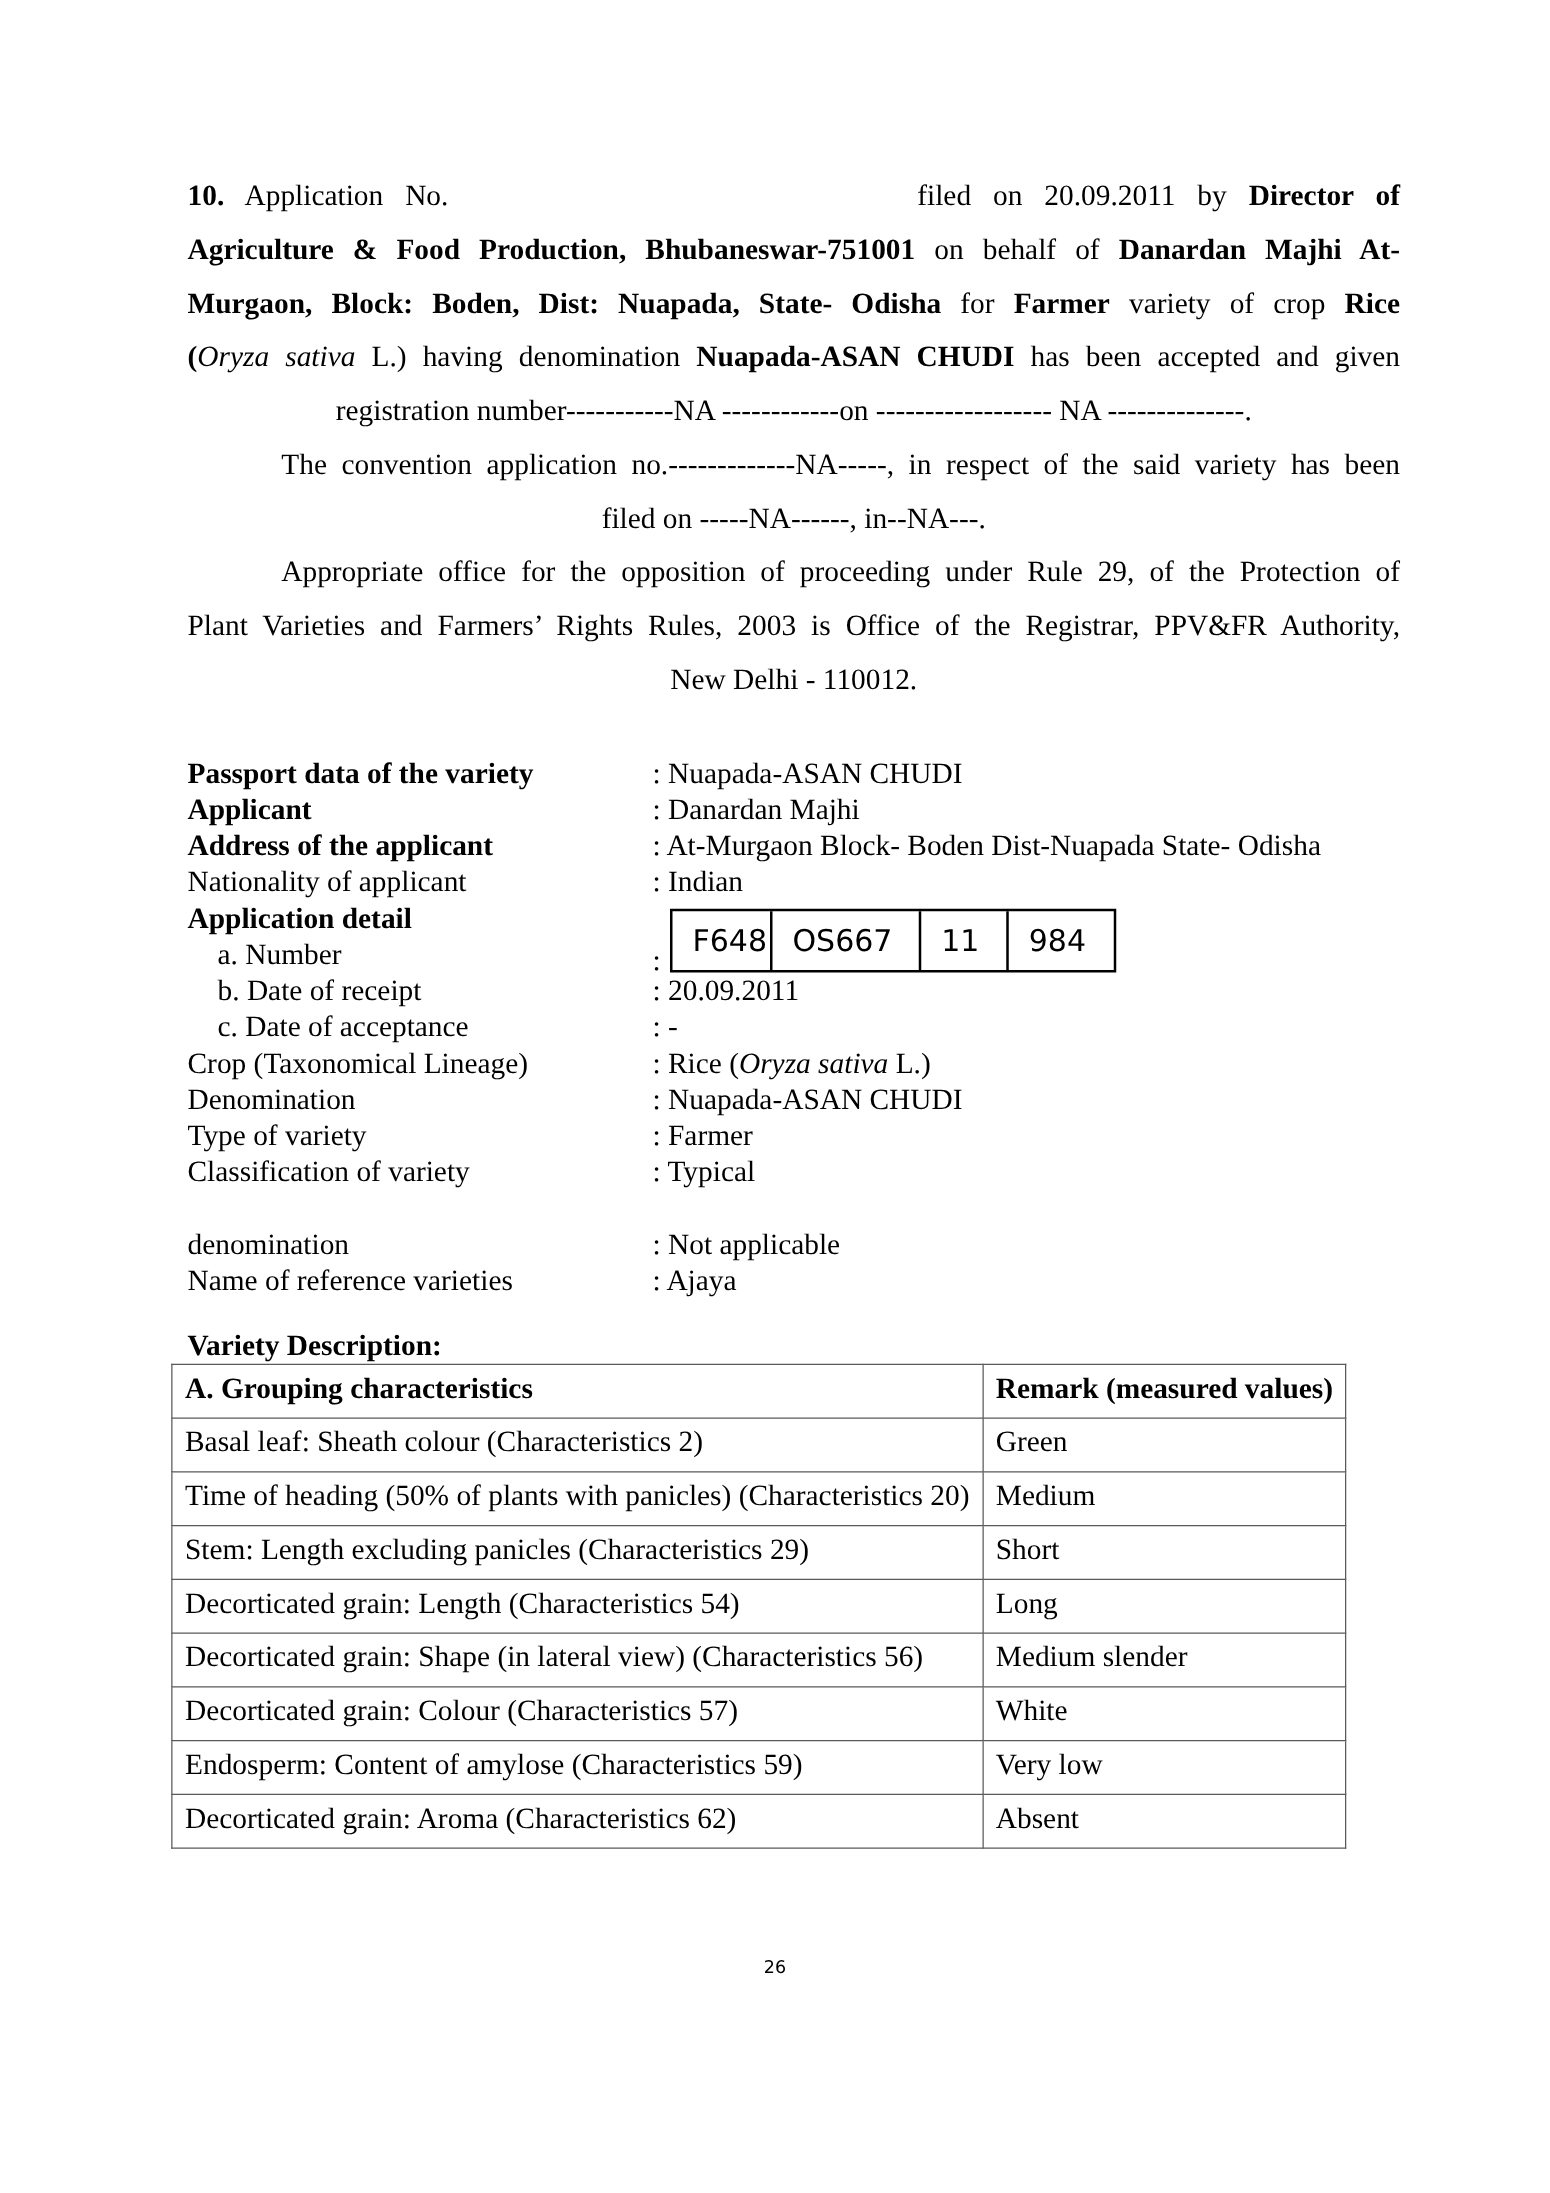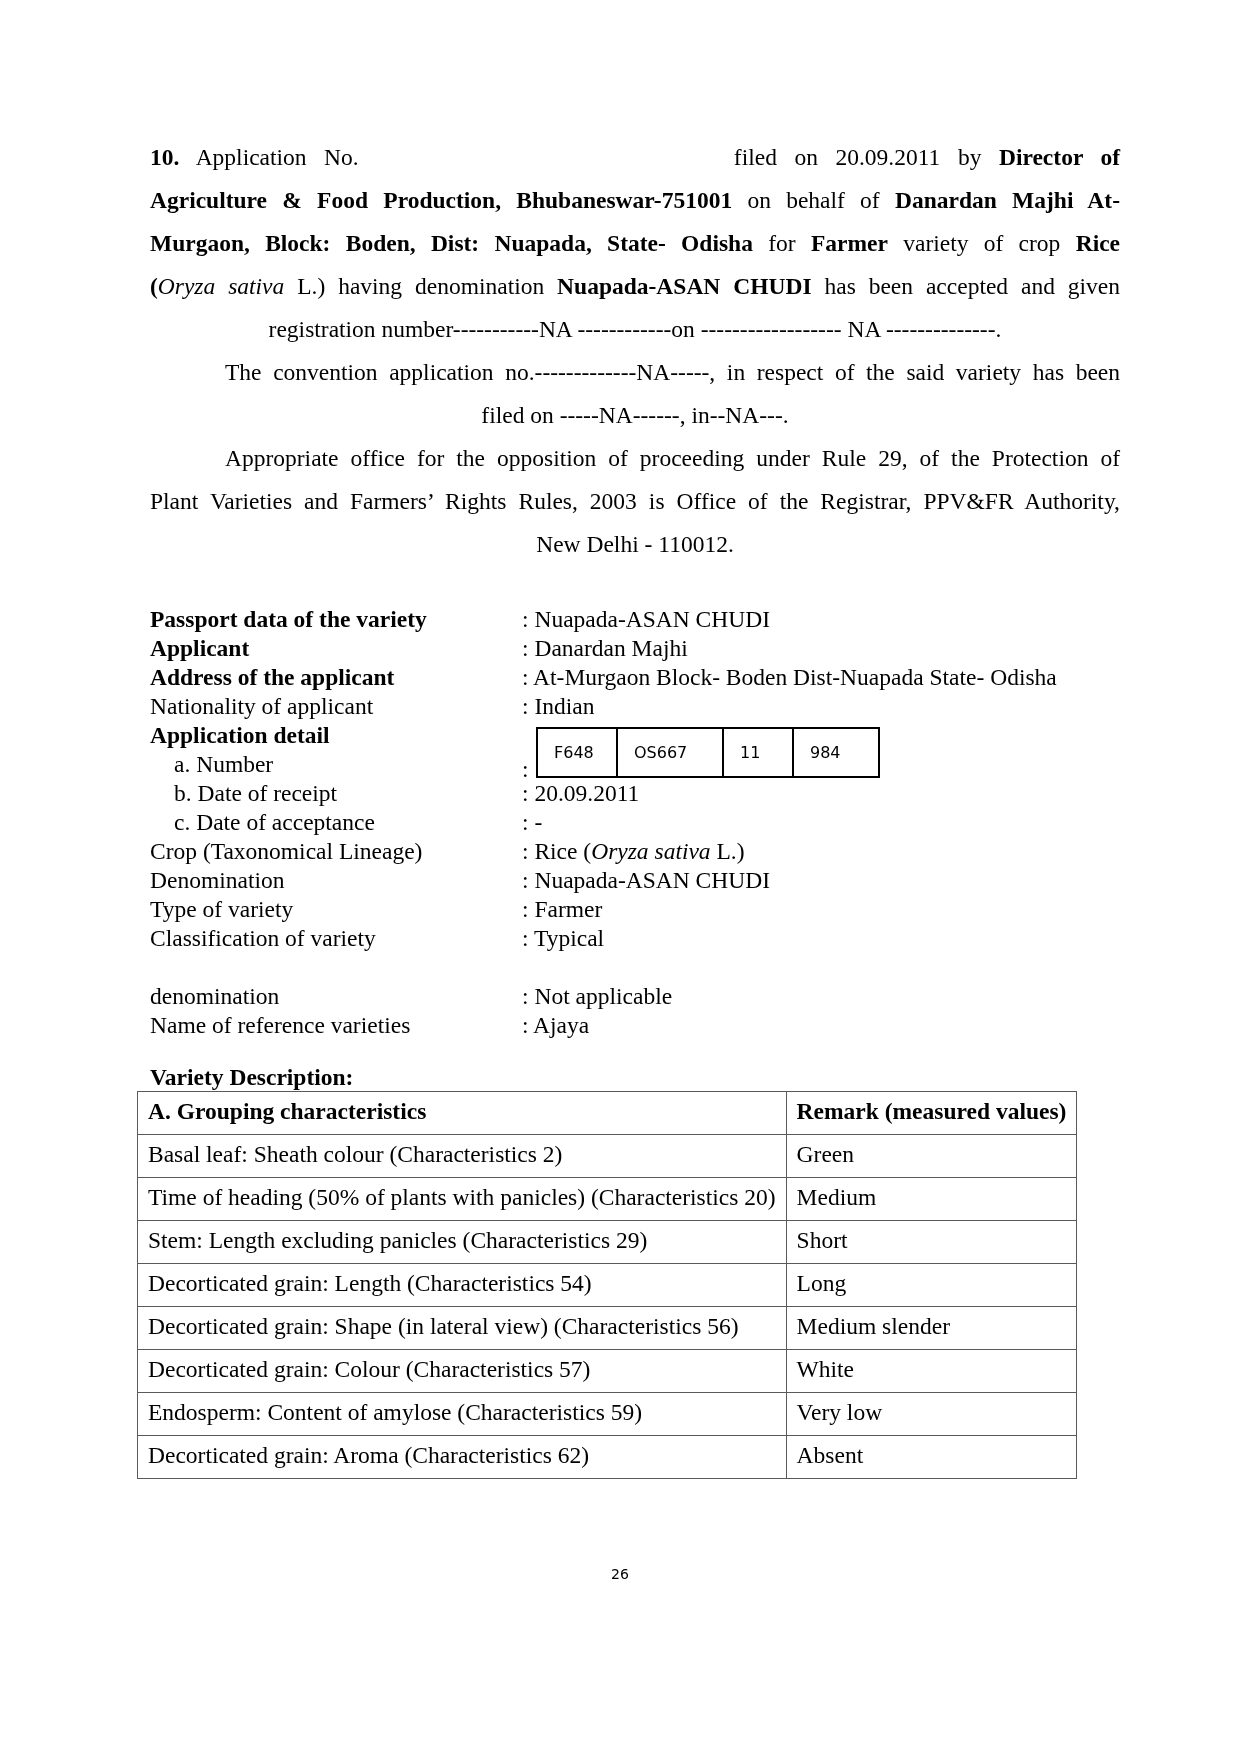--- a/index.html
+++ b/index.html
@@ -8,25 +8,25 @@
     .line { position: absolute; left: 150px; width: 970px; white-space: nowrap; text-align: center; }
     .line.just { text-align: justify; text-align-last: justify; }
     .indent { padding-left: 75px; box-sizing: border-box; }
 
     .kv { position: absolute; left: 150px; width: 1000px; height: 29px; line-height: 29px; white-space: nowrap; }
     .kv .k { position: absolute; left: 0; }
     .kv .k.sub { left: 24px; }
     .kv .k.bold { font-weight: bold; }
     .kv .v { position: absolute; left: 372px; }
 
-    .appnum { position: absolute; left: 536px; top: 727px; display: flex; border: 2px solid #000; height: 47px; font-family: "DejaVu Sans", sans-serif; font-size: 16px; }
+    .appnum { position: absolute; left: 536px; top: 727px; display: flex; border: 2px solid #000; height: 47px; font-family: "DejaVu Sans", sans-serif; font-size: 24px; }
     .appnum .cell { display: flex; align-items: center; padding-left: 16px; border-right: 2px solid #000; box-sizing: border-box; height: 100%; }
     .appnum .cell:last-child { border-right: none; }
     .appnum .c0 { width: 80px; }
-    .appnum .c1 { width: 106px; }
+    .appnum .c1 { width: 119px; }
     .appnum .c2 { width: 70px; }
     .appnum .c3 { width: 84px; }
 
     .section-title { position: absolute; left: 150px; top: 1063px; font-weight: bold; line-height: 28px; }
 
     table.desc { position: absolute; left: 137px; top: 1091px; width: 879px; border-collapse: collapse; font-family: "Liberation Serif", serif; font-size: 23.5px; }
     table.desc td, table.desc th { border: 1.5px solid #5a5a5a; vertical-align: top; padding: 6px 10px 0 10px; height: 36px; text-align: left; font-weight: normal; white-space: nowrap; }
     table.desc th { font-weight: bold; }
     table.desc td.c1, table.desc th.c1 { width: 267px; }
 

